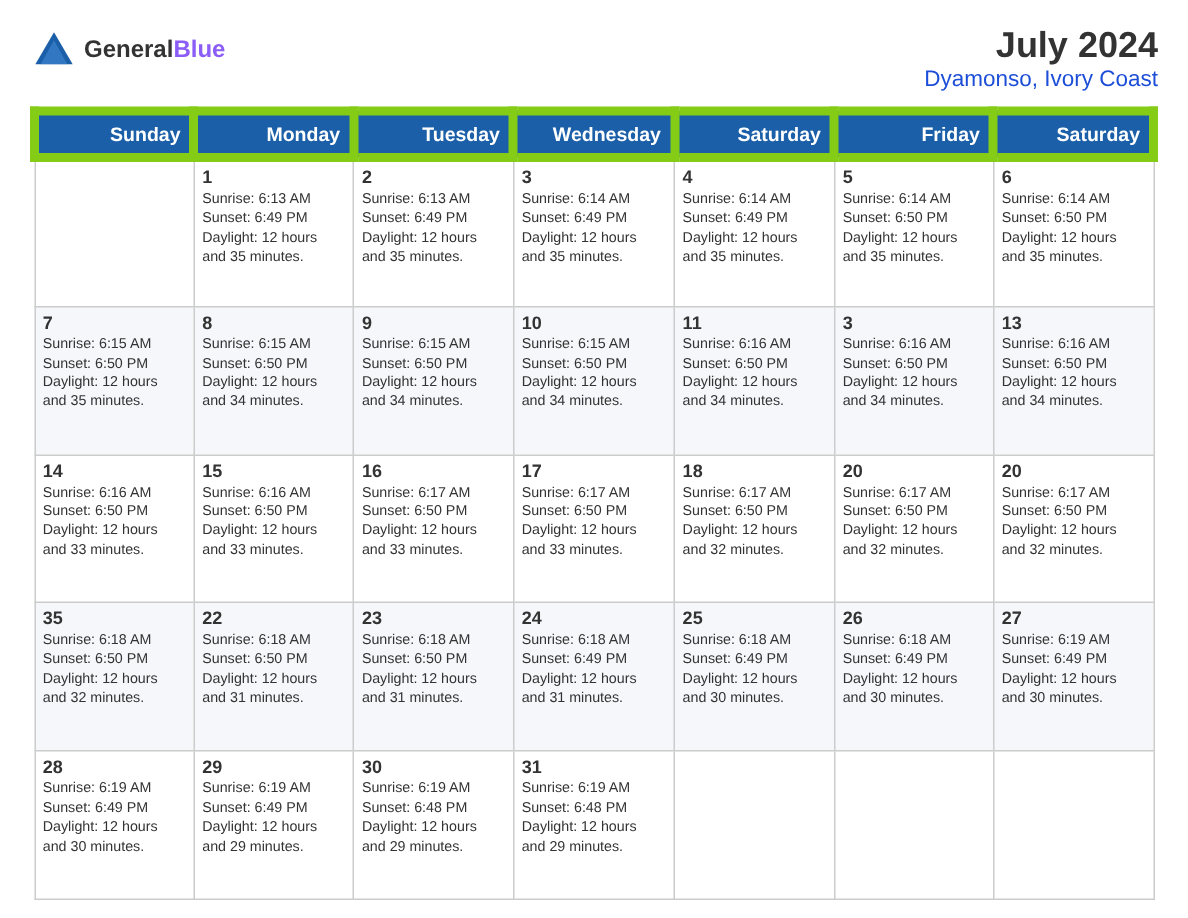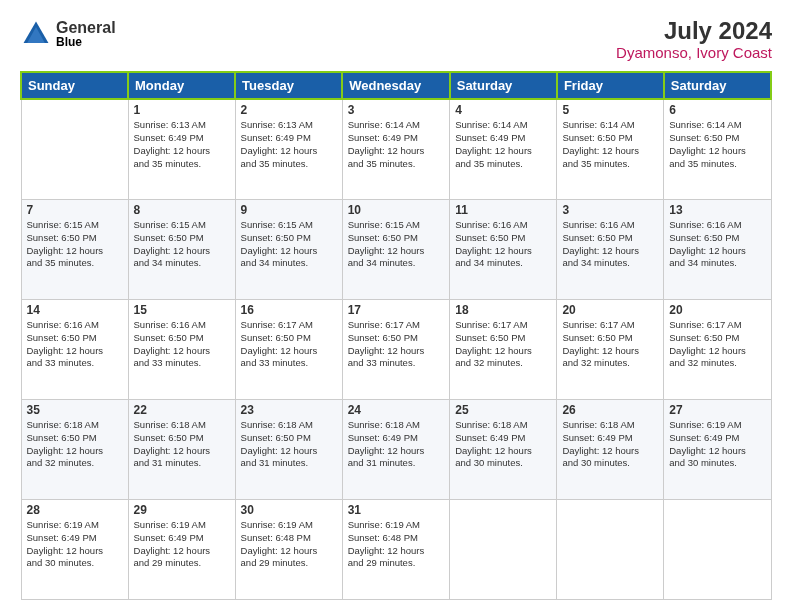--- a/index.html
+++ b/index.html
@@ -23,63 +23,63 @@
       align-items: flex-start;
       margin-bottom: 10px;
     }
     .logo {
       display: flex;
       align-items: center;
       gap: 4px;
     }
     .logo-text {
       display: flex;
-      flex-direction: column;
+      flex-direction: row;
       line-height: 1.1;
     }
     .logo-general {
       font-size: 16px;
       font-weight: bold;
       color: #333;
     }
     .logo-blue {
-      font-size: 12px;
-      font-weight: bold;
-      color: #000000;
+      font-size: 16px;
+      font-weight: bold;
+      color: #8b5cf6;
     }
     .logo-icon {
       width: 32px;
       height: 32px;
     }
     .title-area {
       text-align: right;
     }
     .main-title {
       font-size: 24px;
       font-weight: bold;
       color: #333;
       line-height: 1.1;
     }
     .subtitle {
       font-size: 15px;
-      color: #be185d;
+      color: #1d4ed8;
     }
     .calendar-table {
       width: 100%;
       border-collapse: collapse;
       flex: 1;
     }
     .calendar-table th {
       background-color: #1a5fa8;
       color: #fff;
       font-size: 13px;
       font-weight: bold;
       padding: 5px 6px;
-      text-align: left;
-      border: 2px solid #84cc16;
+      text-align: right;
+      border: 6px solid #84cc16;
     }
     .calendar-table td {
       border: 1px solid #ccc;
       vertical-align: top;
       padding: 3px 5px;
       width: 108px;
       height: 80px;
       font-size: 10px;
       color: #333;
       background: #fff;

